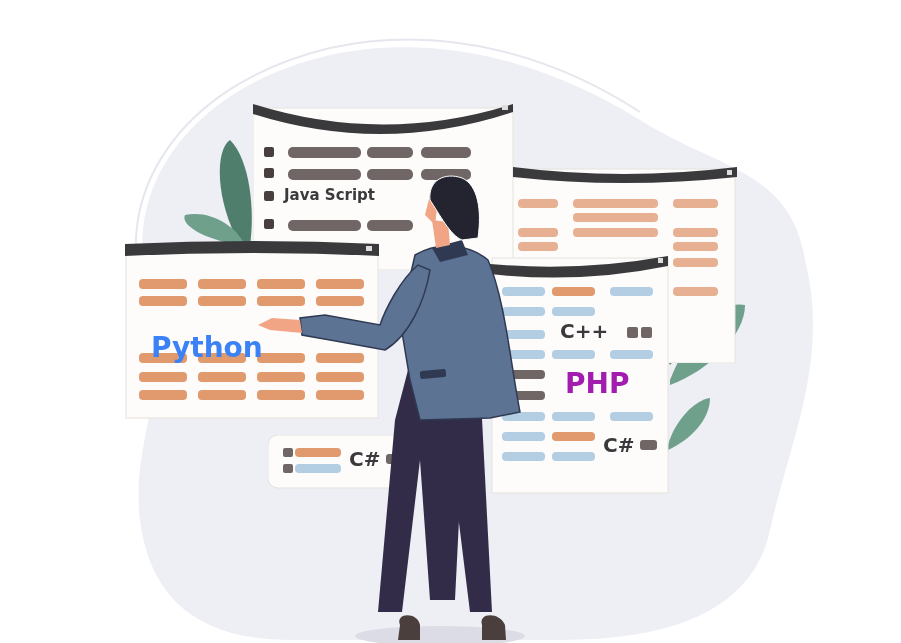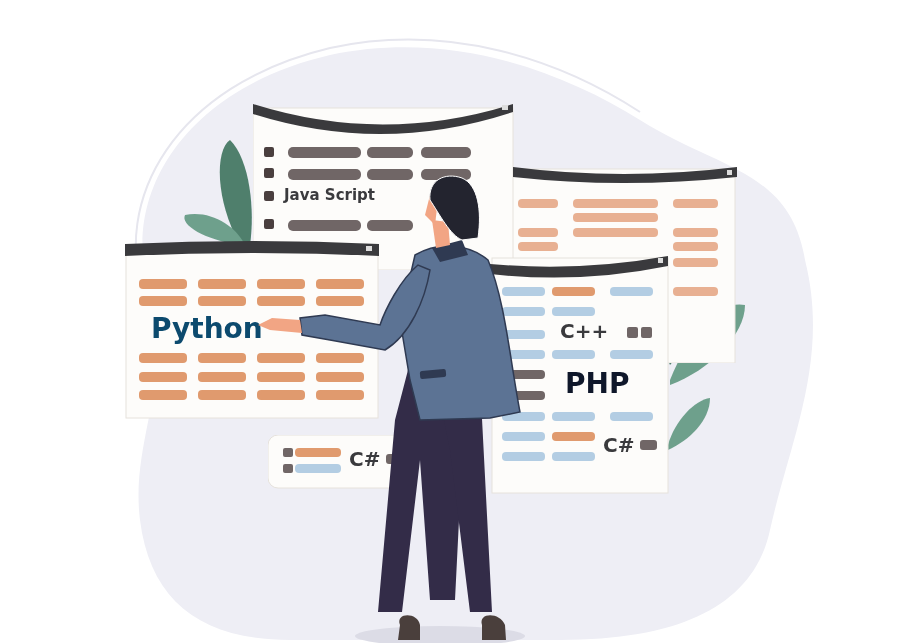--- a/index.html
+++ b/index.html
@@ -96,21 +96,21 @@
       <rect x="16" y="134" width="48" height="10" rx="4"></rect>
         <rect x="75" y="134" width="48" height="10" rx="4"></rect>
         <rect x="134" y="134" width="48" height="10" rx="4"></rect>
         <rect x="193" y="134" width="48" height="10" rx="4"></rect>
       <rect x="16" y="152" width="48" height="10" rx="4"></rect>
         <rect x="75" y="152" width="48" height="10" rx="4"></rect>
         <rect x="134" y="152" width="48" height="10" rx="4"></rect>
         <rect x="193" y="152" width="48" height="10" rx="4"></rect>
     </g>
   </svg>
-  <span class="label" style="left:28px;top:74px;font-size:28px;color:#0c4a6e;font-weight:bold;">Python</span>
+  <span class="label" style="left:28px;top:93px;font-size:28px;color:#3b82f6;font-weight:bold;">Python</span>
 </div>
 
 <div class="abs" style="left:268px;top:435px;width:150px;height:55px;">
   <svg width="150" height="55">
     <rect x="0" y="0" width="148" height="53" rx="10" fill="#fdfcfa" stroke="#e6e2dc"></rect>
     <rect x="15" y="13" width="10" height="9" rx="2" fill="#706666"></rect>
     <rect x="15" y="29" width="10" height="9" rx="2" fill="#706666"></rect>
     <rect x="27" y="13" width="46" height="9" rx="4" fill="#e09a6e"></rect>
     <rect x="27" y="29" width="46" height="9" rx="4" fill="#b3cde3"></rect>
     <rect x="118" y="19" width="18" height="10" rx="3" fill="#706666"></rect>
@@ -143,21 +143,21 @@
     <rect x="62" y="182" width="43" height="9" rx="4" fill="#e09a6e"></rect>
     <g fill="#706666">
       <rect x="12" y="120" width="43" height="9" rx="4"></rect>
       <rect x="12" y="141" width="43" height="9" rx="4"></rect>
       <rect x="137" y="77" width="11" height="11" rx="2"></rect>
       <rect x="151" y="77" width="11" height="11" rx="2"></rect>
       <rect x="150" y="190" width="17" height="10" rx="3"></rect>
     </g>
   </svg>
   <span class="label" style="left:70px;top:69px;font-size:20px;color:#3a3a3d;font-weight:bold;">C++</span>
-  <span class="label" style="left:75px;top:117px;font-size:28px;color:#0f172a;font-weight:bold;">PHP</span>
+  <span class="label" style="left:75px;top:117px;font-size:28px;color:#a21caf;font-weight:bold;">PHP</span>
   <span class="label" style="left:113px;top:183px;font-size:20px;color:#3a3a3d;font-weight:bold;">C#</span>
 </div>
 
 <svg width="901" height="643">
 
   <path d="M 408 370 L 470 370 L 465 400 L 455 600 L 430 600 L 420 460 L 402 612 L 378 612 L 395 420 Z" fill="#332c48"></path>
   <path d="M 440 400 L 480 380 L 492 612 L 470 612 L 450 450 Z" fill="#332c48"></path>
 
   <path d="M 400 625 C 395 612, 418 612, 420 625 L 420 640 L 398 640 Z" fill="#4a3f3c"></path>
   <path d="M 482 625 C 478 612, 500 612, 505 625 L 506 640 L 482 640 Z" fill="#4a3f3c"></path>

